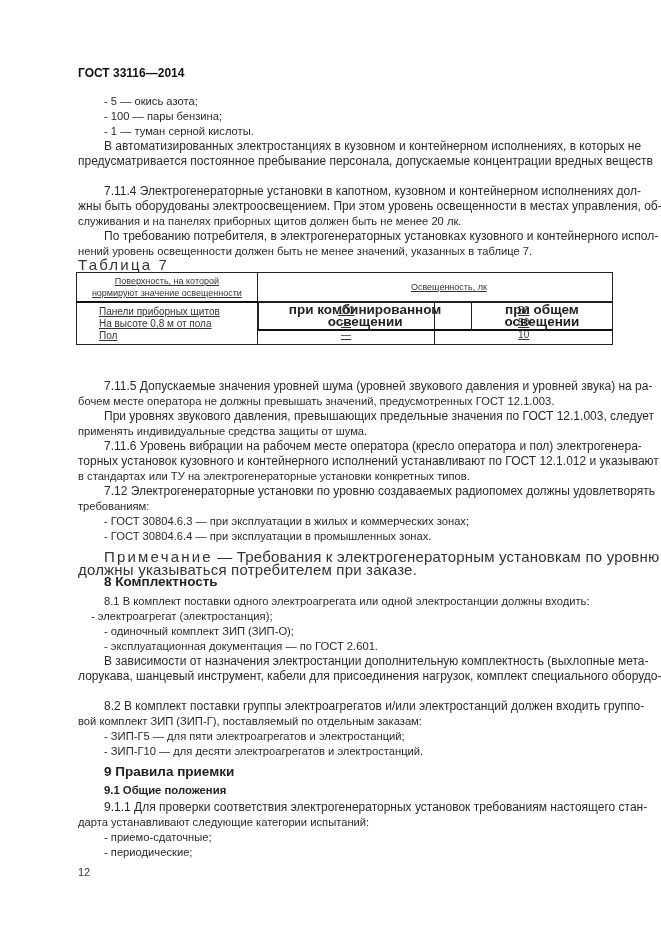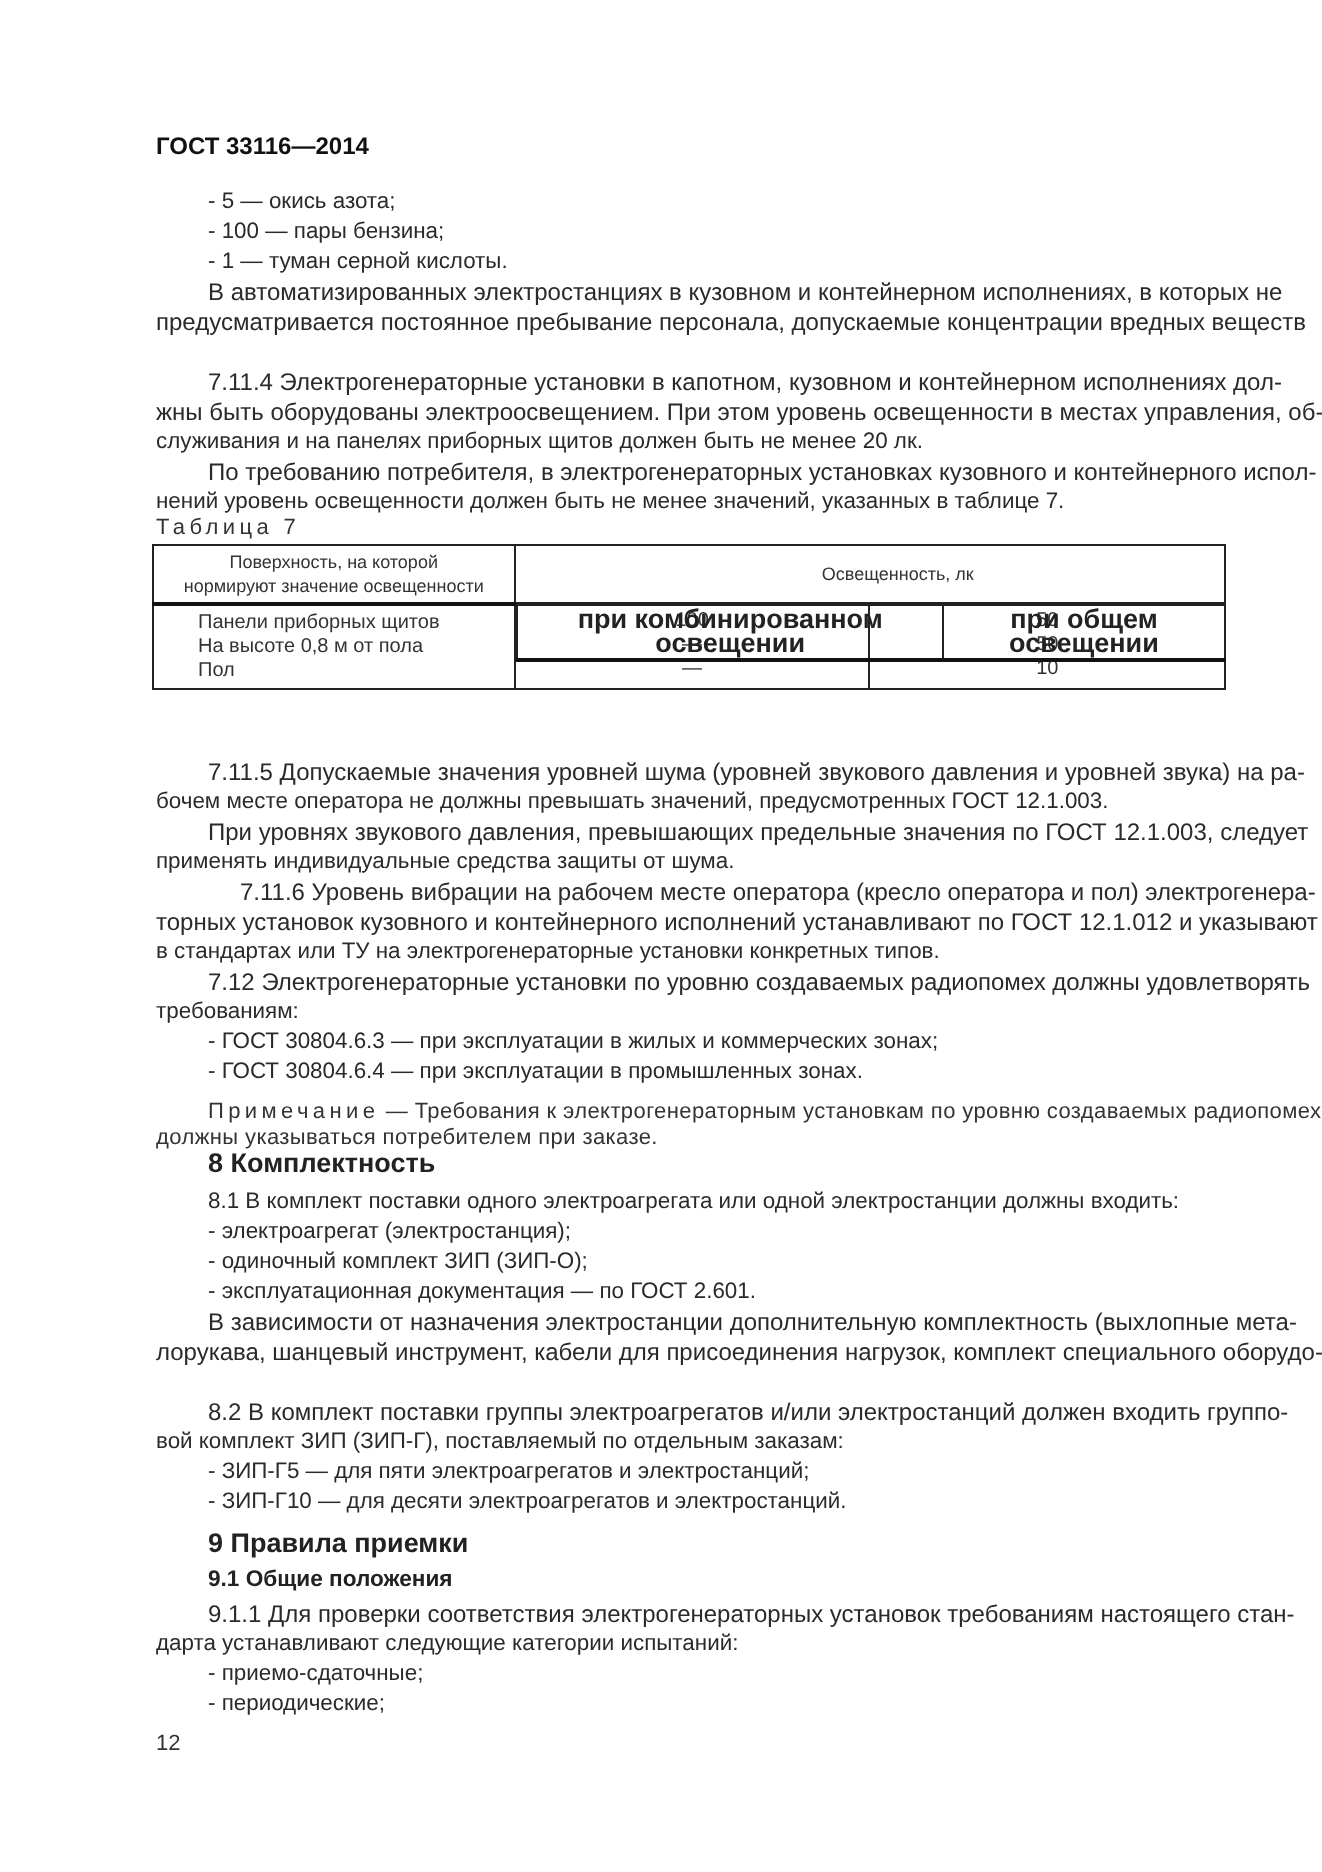--- a/index.html
+++ b/index.html
@@ -2,26 +2,26 @@
 <html><head>
 <meta charset="utf-8">
 <style>
   html, body { margin: 0; padding: 0; background: #ffffff; }
   body { width: 661px; height: 936px; position: relative; overflow: hidden;
          font-family: "Liberation Sans", sans-serif; color: #222; }
   .page { position: absolute; left: 0; top: 0; width: 661px; height: 936px; }
   .hdr { position: absolute; left: 78px; top: 66px; font-weight: bold; font-size: 12px; color: #111; }
   .ln { position: absolute; font-size: 11.2px; line-height: 15px; white-space: nowrap; color: #2a2a2a; }
   .just { position: absolute; font-size: 12px; line-height: 15px; color: #2a2a2a; text-align: justify; text-align-last: justify; white-space: nowrap; }
-  .small { font-size: 11px; letter-spacing: 0.2px; color: #333; }
+  .small { font-size: 15px; letter-spacing: 0.2px; color: #333; }
   .spaced { letter-spacing: 2.2px; }
   .h2 { position: absolute; font-weight: bold; font-size: 13.5px; color: #222; }
   .h3 { position: absolute; font-weight: bold; font-size: 11.3px; color: #222; }
   table.t7 { position: absolute; left: 76px; top: 272px; width: 537px; border-collapse: collapse;
-             font-size: 9px; color: #333; }
+             font-size: 9px; color: #333; text-decoration: underline; }
   table.t7 td { border: 1px solid #222; padding: 0; }
   table.t7 .hcell { text-align: center; vertical-align: middle; line-height: 12px; }
   table.t7 tr.h1 td { height: 28px; padding-left: 28px; }
   table.t7 tr.h2 td { height: 26px; }
   table.t7 tr.hb td { border-bottom: 2.5px solid #111; text-align: center; }
   table.t7 .body-cell { border-top: none; font-size: 10px; line-height: 12px; padding: 3px 0 2px 0; vertical-align: top; }
   table.t7 .left-body { padding-left: 22px; }
   table.t7 .center-body { text-align: center; }
   .pnum { position: absolute; left: 78px; top: 848px; font-size: 11px; color: #333; }
 </style>
@@ -82,35 +82,35 @@
     </tr>
   </tbody>
     </table>
 
   <div class="just" style="left:104px;top:379px;width:509px">7.11.5  Допускаемые значения уровней шума (уровней звукового давления и уровней звука) на ра-</div>
   <div class="ln" style="left:78px;top:394px">бочем месте оператора не должны превышать значений, предусмотренных ГОСТ 12.1.003.</div>
 
   <div class="just" style="left:104px;top:409px;width:509px">При уровнях звукового давления, превышающих предельные значения по ГОСТ 12.1.003, следует</div>
   <div class="ln" style="left:78px;top:424px">применять индивидуальные средства защиты от шума.</div>
 
-  <div class="just" style="left:120px;top:439px;width:509px">7.11.6  Уровень вибрации на рабочем месте оператора (кресло оператора и пол) электрогенера-</div>
+  <div class="just" style="left:104px;top:439px;width:509px">7.11.6  Уровень вибрации на рабочем месте оператора (кресло оператора и пол) электрогенера-</div>
   <div class="just" style="left:78px;top:454px;width:535px">торных установок кузовного и контейнерного исполнений устанавливают по ГОСТ 12.1.012 и указывают</div>
   <div class="ln" style="left:78px;top:469px">в стандартах или ТУ на электрогенераторные установки конкретных типов.</div>
 
   <div class="just" style="left:104px;top:484px;width:509px">7.12  Электрогенераторные установки по уровню создаваемых радиопомех должны удовлетворять</div>
   <div class="ln" style="left:78px;top:499px">требованиям:</div>
   <div class="ln" style="left:104px;top:514px">-  ГОСТ 30804.6.3 — при эксплуатации в жилых и коммерческих зонах;</div>
   <div class="ln" style="left:104px;top:529px">-  ГОСТ 30804.6.4 — при эксплуатации в промышленных зонах.</div>
 
   <div class="ln small" style="left:104px;top:549px"><span class="spaced">Примечание</span><span> — Требования к электрогенераторным установкам по уровню создаваемых радиопомех</span></div>
   <div class="ln small" style="left:78px;top:562px">должны указываться потребителем при заказе.</div>
 
   <div class="h2" style="left:104px;top:574px">8  Комплектность</div>
   <div class="ln" style="left:104px;top:594px">8.1  В комплект поставки одного электроагрегата или одной электростанции должны входить:</div>
-  <div class="ln" style="left:104px;top:609px">-  электроагрегат (электростанция);</div>
+  <div class="ln" style="left:91px;top:609px">-  электроагрегат (электростанция);</div>
   <div class="ln" style="left:104px;top:624px">-  одиночный комплект ЗИП (ЗИП-О);</div>
   <div class="ln" style="left:104px;top:639px">-  эксплуатационная документация — по ГОСТ 2.601.</div>
 
   <div class="just" style="left:104px;top:654px;width:509px">В зависимости от назначения электростанции дополнительную комплектность (выхлопные мета-</div>
   <div class="just" style="left:78px;top:669px;width:535px">лорукава, шанцевый инструмент, кабели для присоединения нагрузок, комплект специального оборудо-</div>
 
   <div class="just" style="left:104px;top:699px;width:509px">8.2  В комплект поставки группы электроагрегатов и/или электростанций должен входить группо-</div>
   <div class="ln" style="left:78px;top:714px">вой комплект ЗИП (ЗИП-Г), поставляемый по отдельным заказам:</div>
   <div class="ln" style="left:104px;top:729px">-  ЗИП-Г5 — для пяти электроагрегатов и электростанций;</div>
   <div class="ln" style="left:104px;top:744px">-  ЗИП-Г10 — для десяти электроагрегатов и электростанций.</div>

